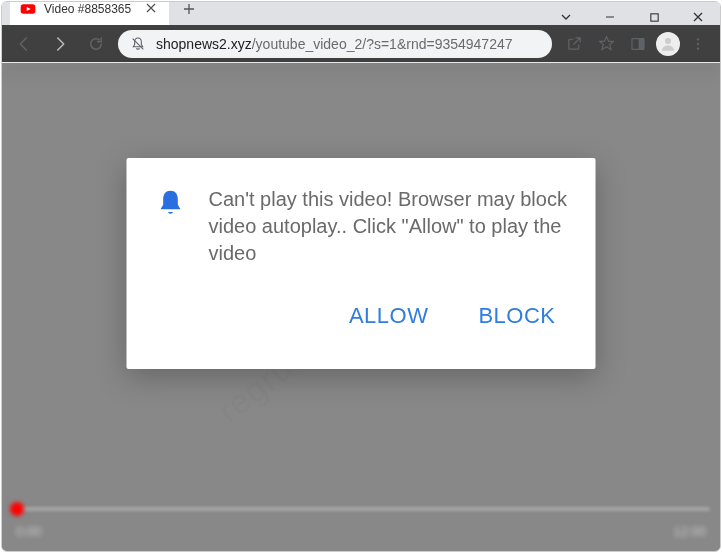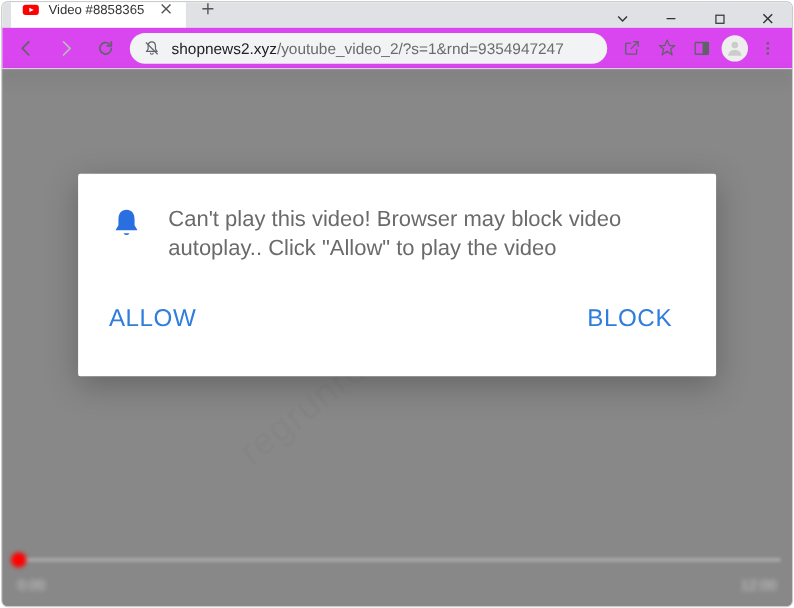--- a/index.html
+++ b/index.html
@@ -88,21 +88,21 @@
       width: 44px;
       display: flex;
       align-items: center;
       justify-content: center;
       color: #333;
       cursor: pointer;
     }
     
     .toolbar {
       height: 38px;
-      background: #d946ef;
+      background: #404040;
       display: flex;
       align-items: center;
       padding: 0 8px;
       gap: 8px;
       border-bottom: 1px solid #eee;
     }
     .tb-icon {
       width: 28px;
       height: 28px;
       display: flex;
@@ -180,39 +180,39 @@
       background: #ff0000;
       border-radius:50%;
       filter: blur(2px);
     }
     
     .modal {
       position: absolute;
       top: 95px;
       left: 50%;
       transform: translateX(-50%);
-      width: 580px;
+      width: 469px;
       background: #fff;
       border-radius: 2px;
       box-shadow: 0 8px 30px rgba(0,0,0,0.25);
       padding: 28px 28px 40px 28px;
     }
     .modal-row {
       display: flex;
       gap: 22px;
     }
     .bell-icon { flex-shrink:0; margin-top: 2px;}
     .modal-text {
       font-size: 20px;
       line-height: 1.35;
       color: #6a6a6a;
     }
     .modal-actions {
       display:flex;
-      justify-content:space-between;
+      justify-content:flex-end;
       gap: 50px;
       margin-top: 36px;
       padding-right: 12px;
     }
     .modal-btn {
       font-size: 22px;
       color: #2f7ede;
       cursor:pointer;
       letter-spacing: 0.5px;
     }

